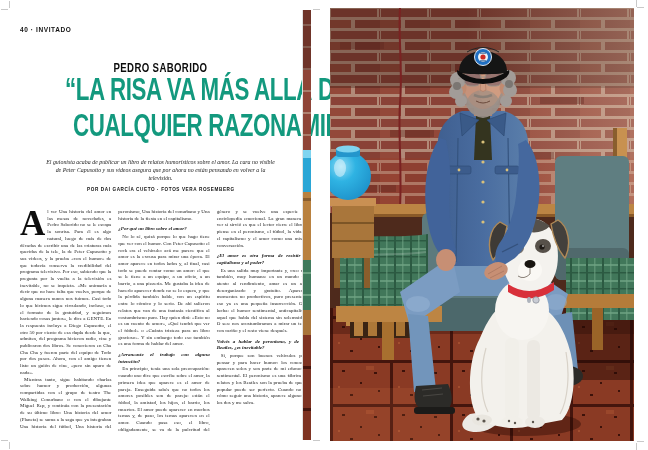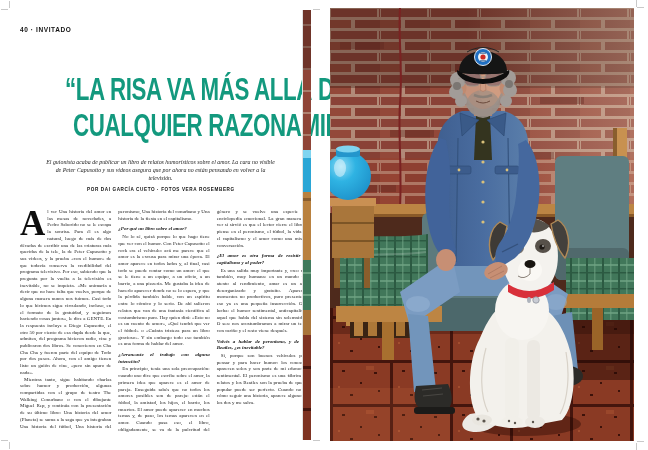--- a/index.html
+++ b/index.html
@@ -55,20 +55,23 @@
   <div class="crop h" style="left:313px;top:9px;"></div>
   <div class="crop h" style="left:313px;top:440px;"></div>
   <div class="crop v" style="left:636px;top:0;"></div>
   <div class="crop h" style="left:637px;top:7px;"></div>
   <div class="crop v" style="left:636px;top:443px;"></div>
   <div class="crop h" style="left:637px;top:441px;"></div>
 
   <div class="page-left">
     <div class="folio">40 · INVITADO</div>
 
+    <div class="kicker">
+      <span class="cond">PEDRO SABORIDO</span>
+    </div>
 
     <h1 class="headline">
       <span class="hl-line"><span class="cond">“LA RISA VA MÁS ALLÁ DE</span></span>
       <span class="hl-line"><span class="cond">CUALQUIER RAZONAMIENTO”</span></span>
     </h1>
 
     <p class="deck">El guionista acaba de publicar un libro de relatos humorísticos sobre el amor. La cara no visible de Peter Capusotto y sus videos asegura que por ahora no están pensando en volver a la televisión.</p>
 
     <div class="byline">
       <span class="cond">POR DAI GARCÍA CUETO · FOTOS VERA ROSEMBERG</span>

